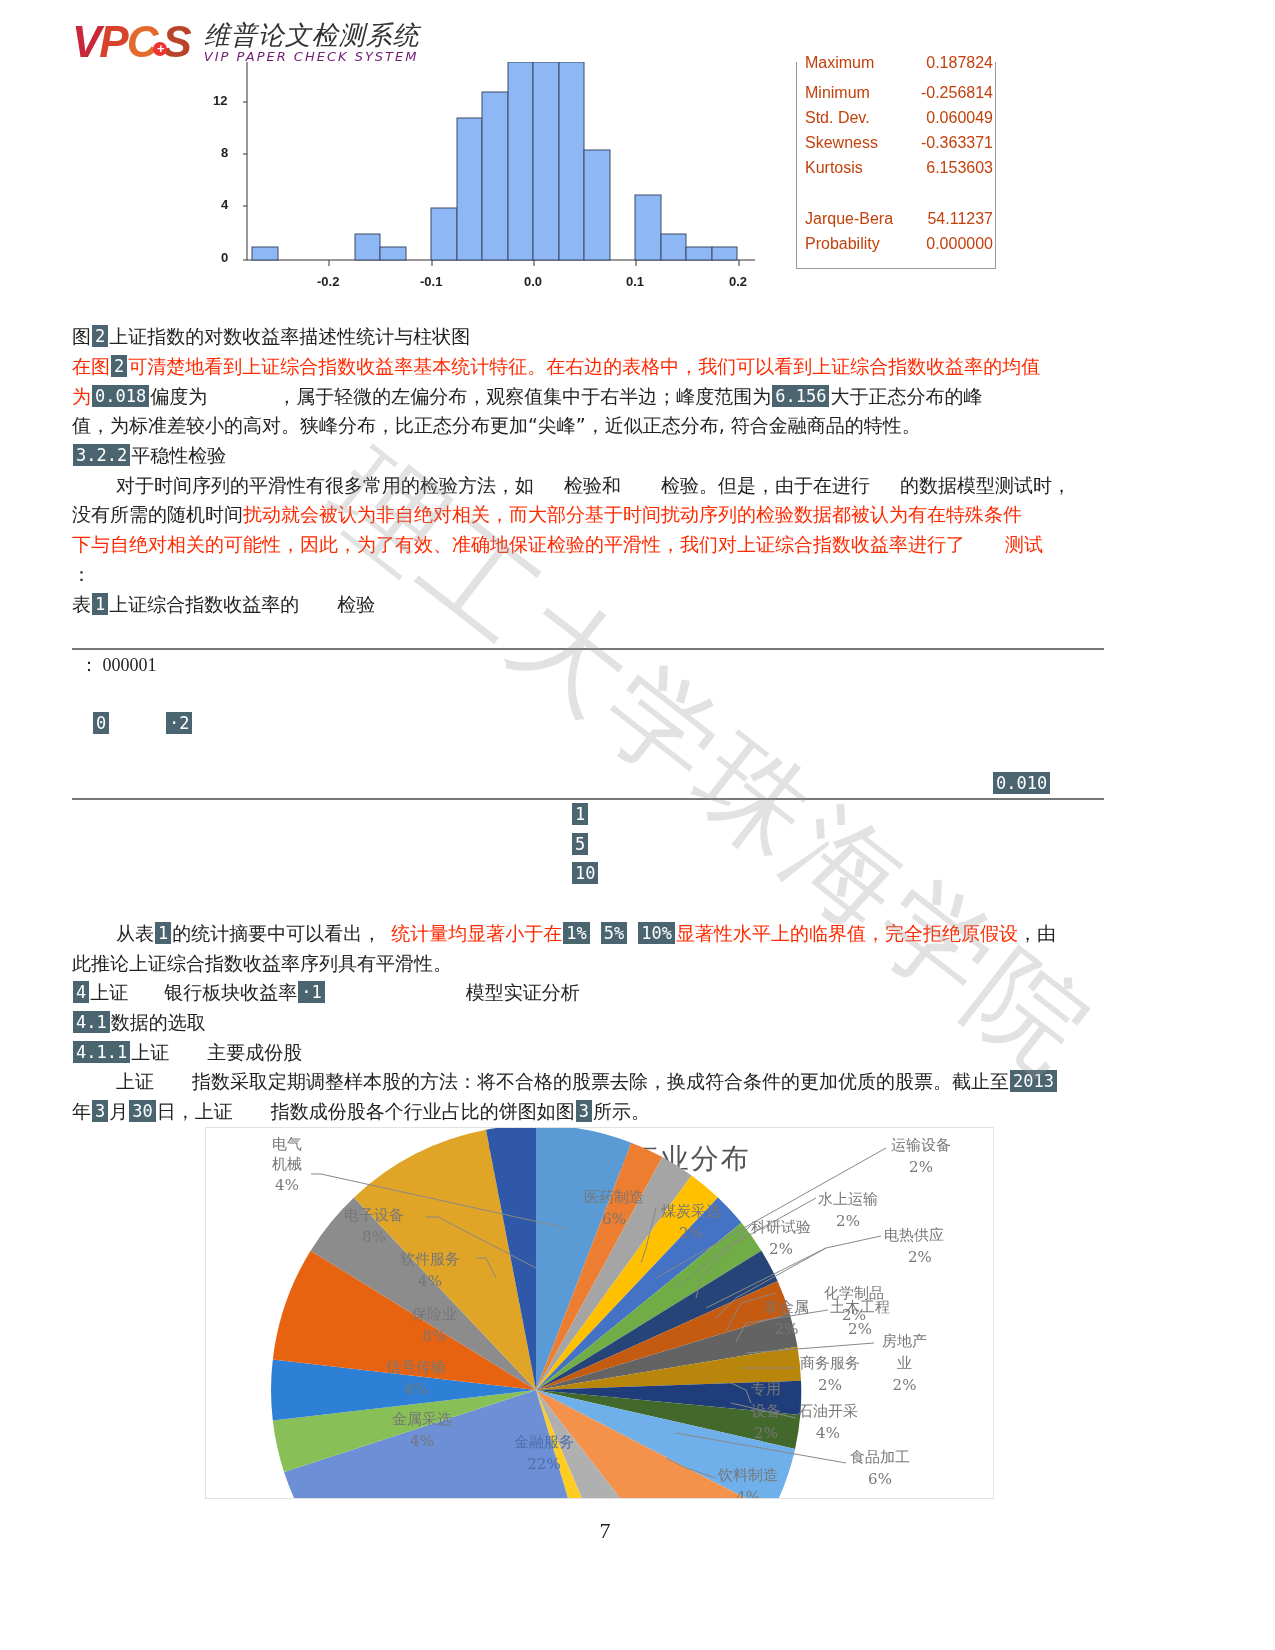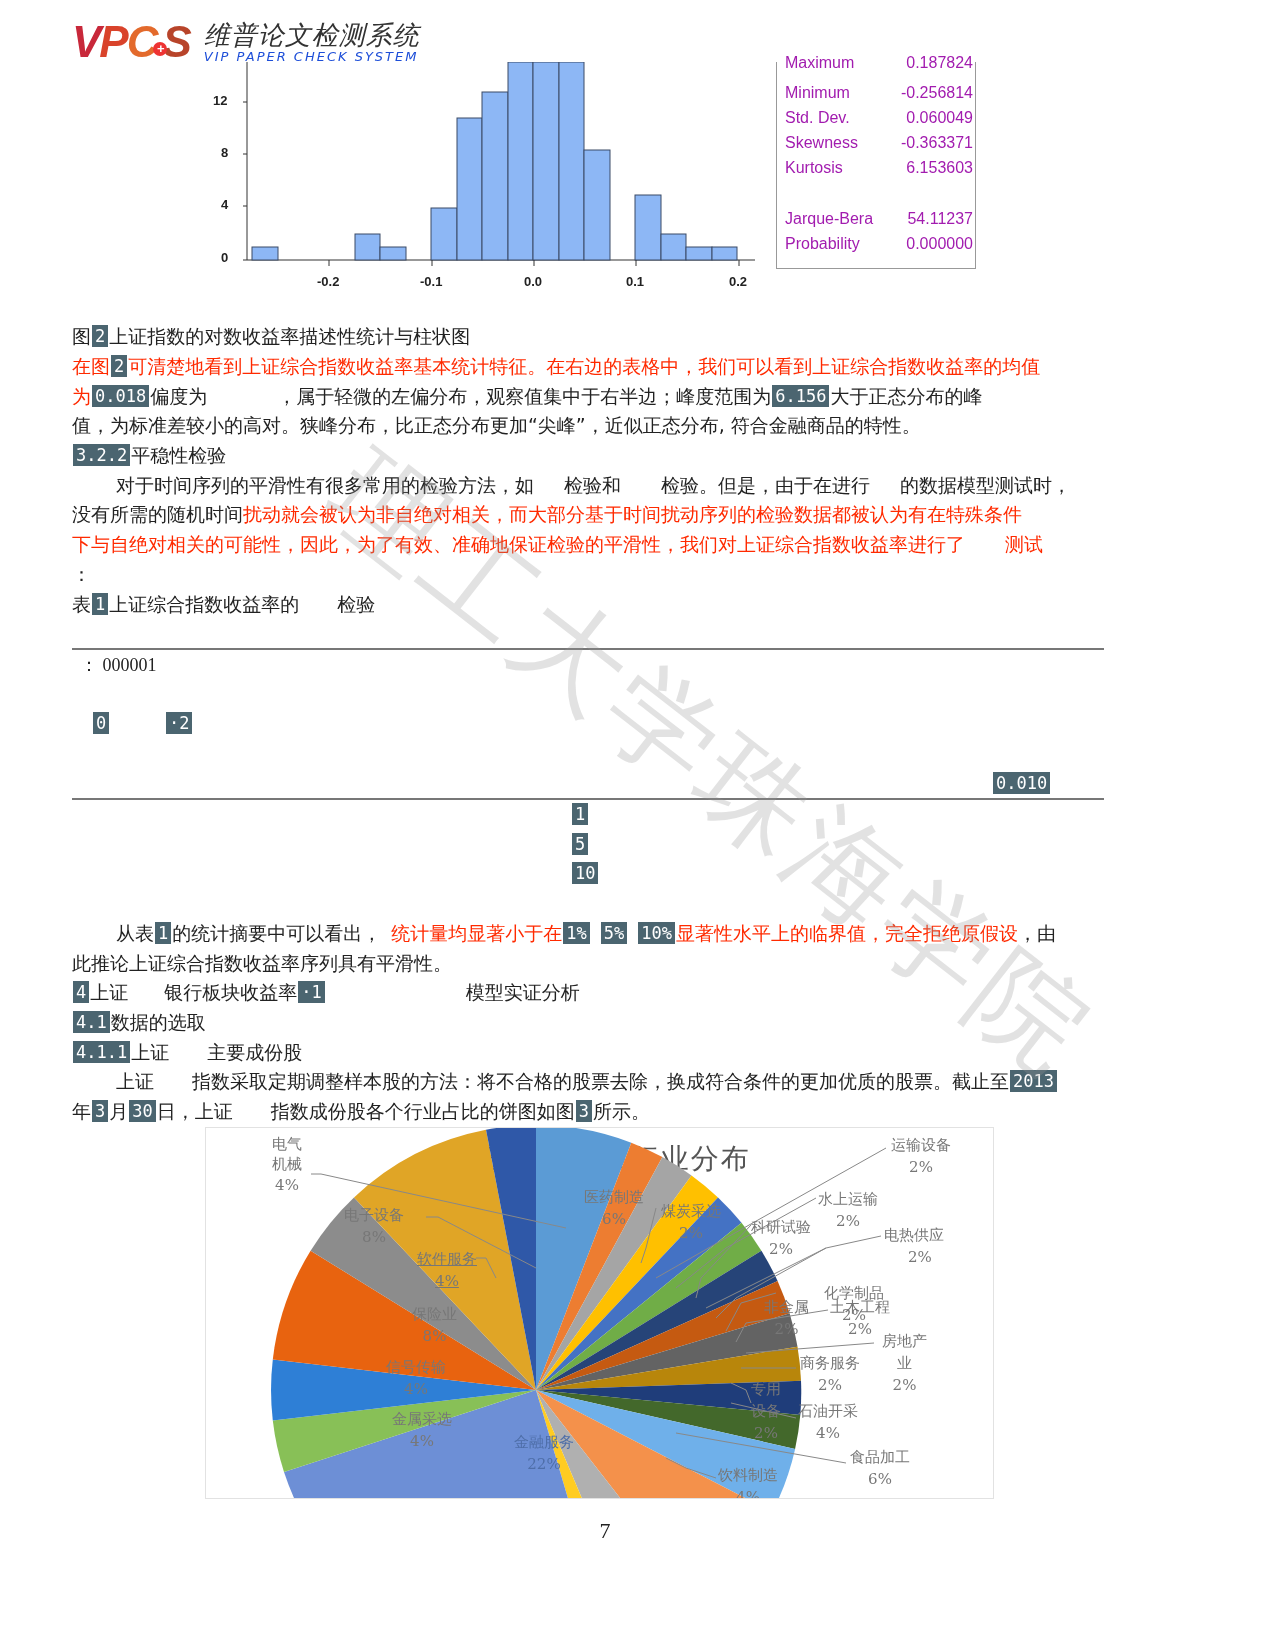--- a/index.html
+++ b/index.html
@@ -5,29 +5,29 @@
   html, body { margin:0; padding:0; background:#ffffff; }
   body { width:1275px; height:1650px; position:relative; overflow:hidden;
          font-family:"DejaVu Sans", "Liberation Sans", sans-serif; color:#222; }
   .abs { position:absolute; }
   .logo { left:72px; top:18px; height:48px; display:flex; align-items:center;font-style:italic; }
   .logo-mark { font-family:"Liberation Sans", sans-serif; font-weight:bold; font-size:44px; letter-spacing:-2px; line-height:48px; }
   .logo-mark .v { color:#c8283a; } .logo-mark .p { color:#d9432b; } .logo-mark .c { color:#e36a2c; } .logo-mark .s { color:#b8442a; }
   .logo-plus { display:inline-block; width:14px; height:14px; background:#e33; color:#fff; font-size:13px; line-height:14px; text-align:center; border-radius:50%; position:relative; top:-4px; margin:0 -4px; }
   .logo-text { margin-left:14px; }
   .logo-cn { font-size:26px; color:#333; letter-spacing:1px; line-height:30px; }
-  .logo-en { font-size:13px; color:#1d4ed8; letter-spacing:2px; line-height:14px; }
+  .logo-en { font-size:13px; color:#701a75; letter-spacing:2px; line-height:14px; }
 
   .txt { font-size:19px; line-height:30px; white-space:nowrap; }
   .red { color:#ff2a00; }
   .blk { color:#222; }
   .tag { display:inline-block; background:#4b6570; color:#fff; font-family:"DejaVu Sans Mono", monospace; font-size:17px; line-height:22px; padding:0 3px; margin:0 1px; vertical-align:1px; }
 
   .hist { left:215px; top:62px; width:550px; height:240px; }
-  .stats { left:776px; top:62px; width:198px; height:206px; border:1px solid #999; border-top:none; background:#fff; font-family:"Liberation Sans", sans-serif; font-size:16px; color:#a21caf; }
+  .stats { left:796px; top:62px; width:198px; height:206px; border:1px solid #999; border-top:none; background:#fff; font-family:"Liberation Sans", sans-serif; font-size:16px; color:#c2410c; }
   .stat-row { position:absolute; left:8px; right:2px; height:26px; }
   .stat-row span.k { position:absolute; left:0; }
   .stat-row span.v { position:absolute; right:0; }
 
   .rule { left:72px; width:1032px; height:2px; background:#777; }
   .pie-box { left:205px; top:1127px; width:787px; height:370px; border:1px solid #e2e2e2; background:#fff; overflow:hidden; }
   .pie-title { left:235px; top:12px; font-size:28px; color:#555; font-family:"DejaVu Serif", serif; letter-spacing:2px; }
   .pl { position:absolute; font-family:"DejaVu Serif", serif; font-size:15px; color:#777; text-align:center; line-height:22px; white-space:nowrap; }
   .watermark { left:390px; top:420px; font-size:110px; color:rgba(150,150,150,0.28); transform:rotate(38deg); transform-origin:0 0; white-space:nowrap; letter-spacing:6px; font-family:"DejaVu Sans", sans-serif; pointer-events:none; }
   .pagenum { left:0; width:1210px; top:1518px; text-align:center; font-family:"Liberation Serif", serif; font-size:22px; }
@@ -238,21 +238,21 @@
   </svg>
   <div class="pl" style="left:66px;top:6px;">
       <div style="white-space:pre;line-height:20px">电气
 机械</div>
       <div>4%</div>
     </div>
   <div class="pl" style="left:138px;top:76px;">
       <div>电子设备</div>
       <div>8%</div>
     </div>
-  <div class="pl" style="left:211px;top:120px;text-decoration:underline;">
+  <div class="pl" style="left:194px;top:120px;">
       <div>软件服务</div>
       <div>4%</div>
     </div>
   <div class="pl" style="left:206px;top:175px;">
       <div>保险业</div>
       <div>8%</div>
     </div>
   <div class="pl" style="left:180px;top:228px;">
       <div>信号传输</div>
       <div>4%</div>

